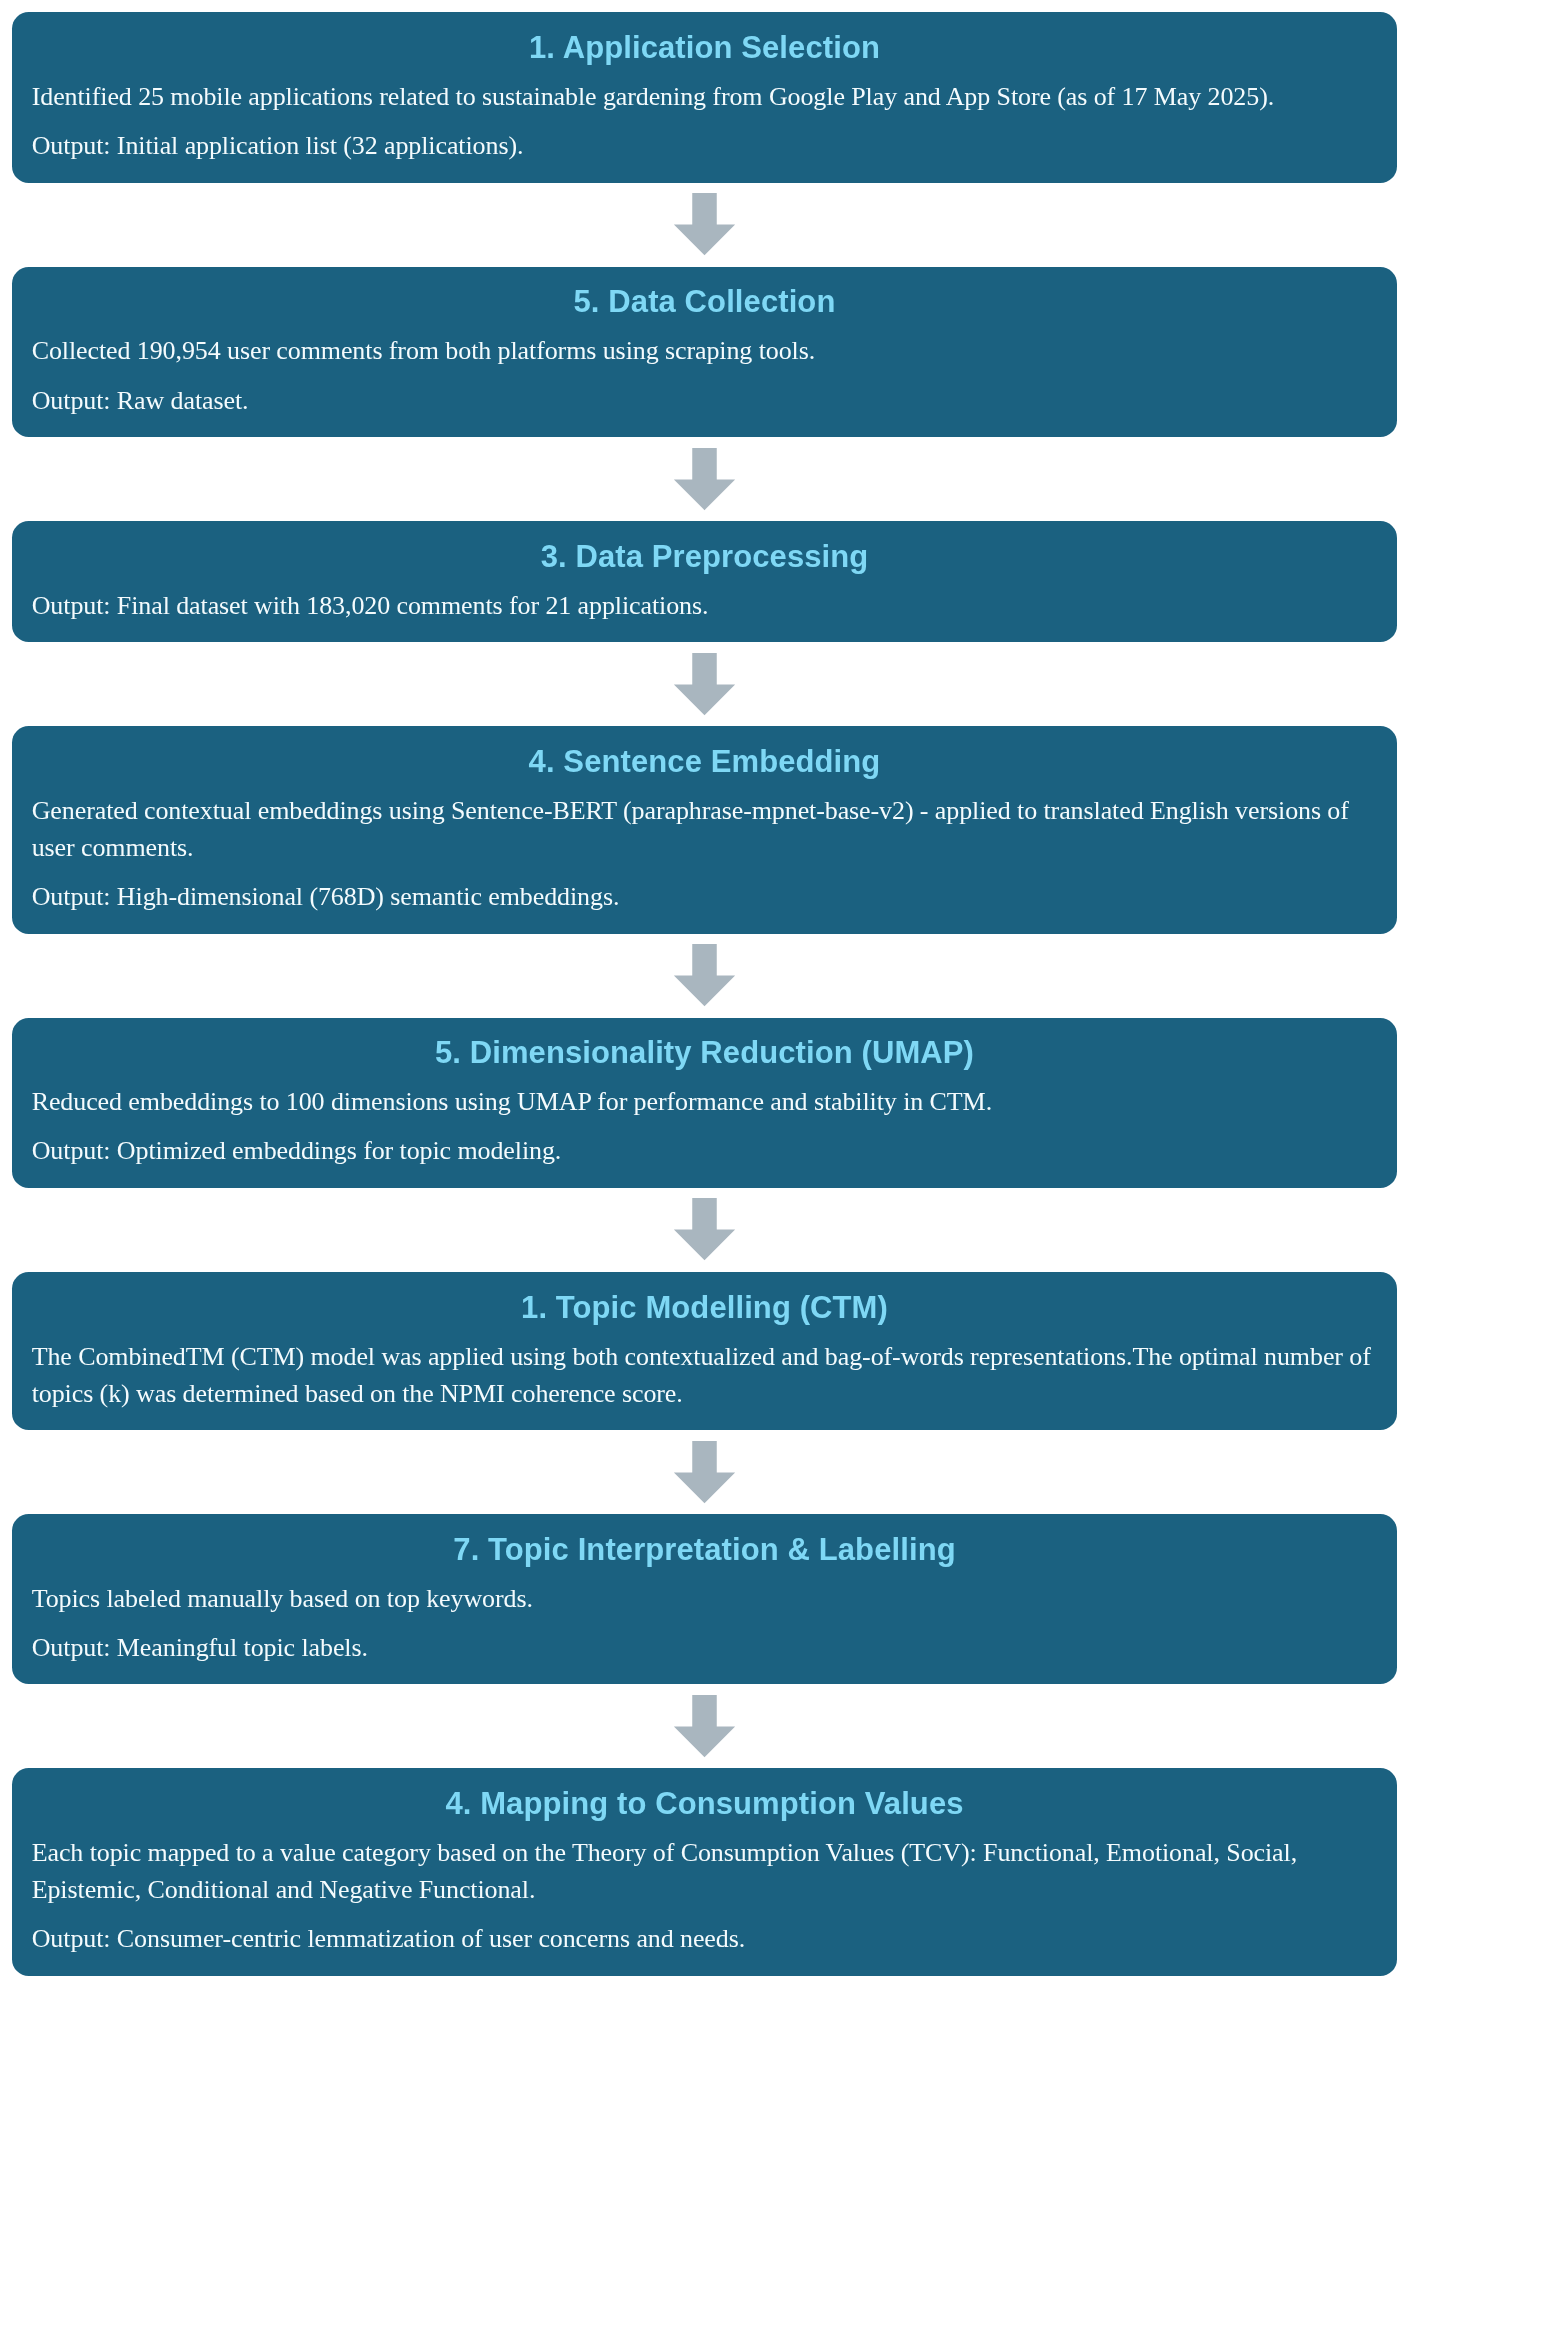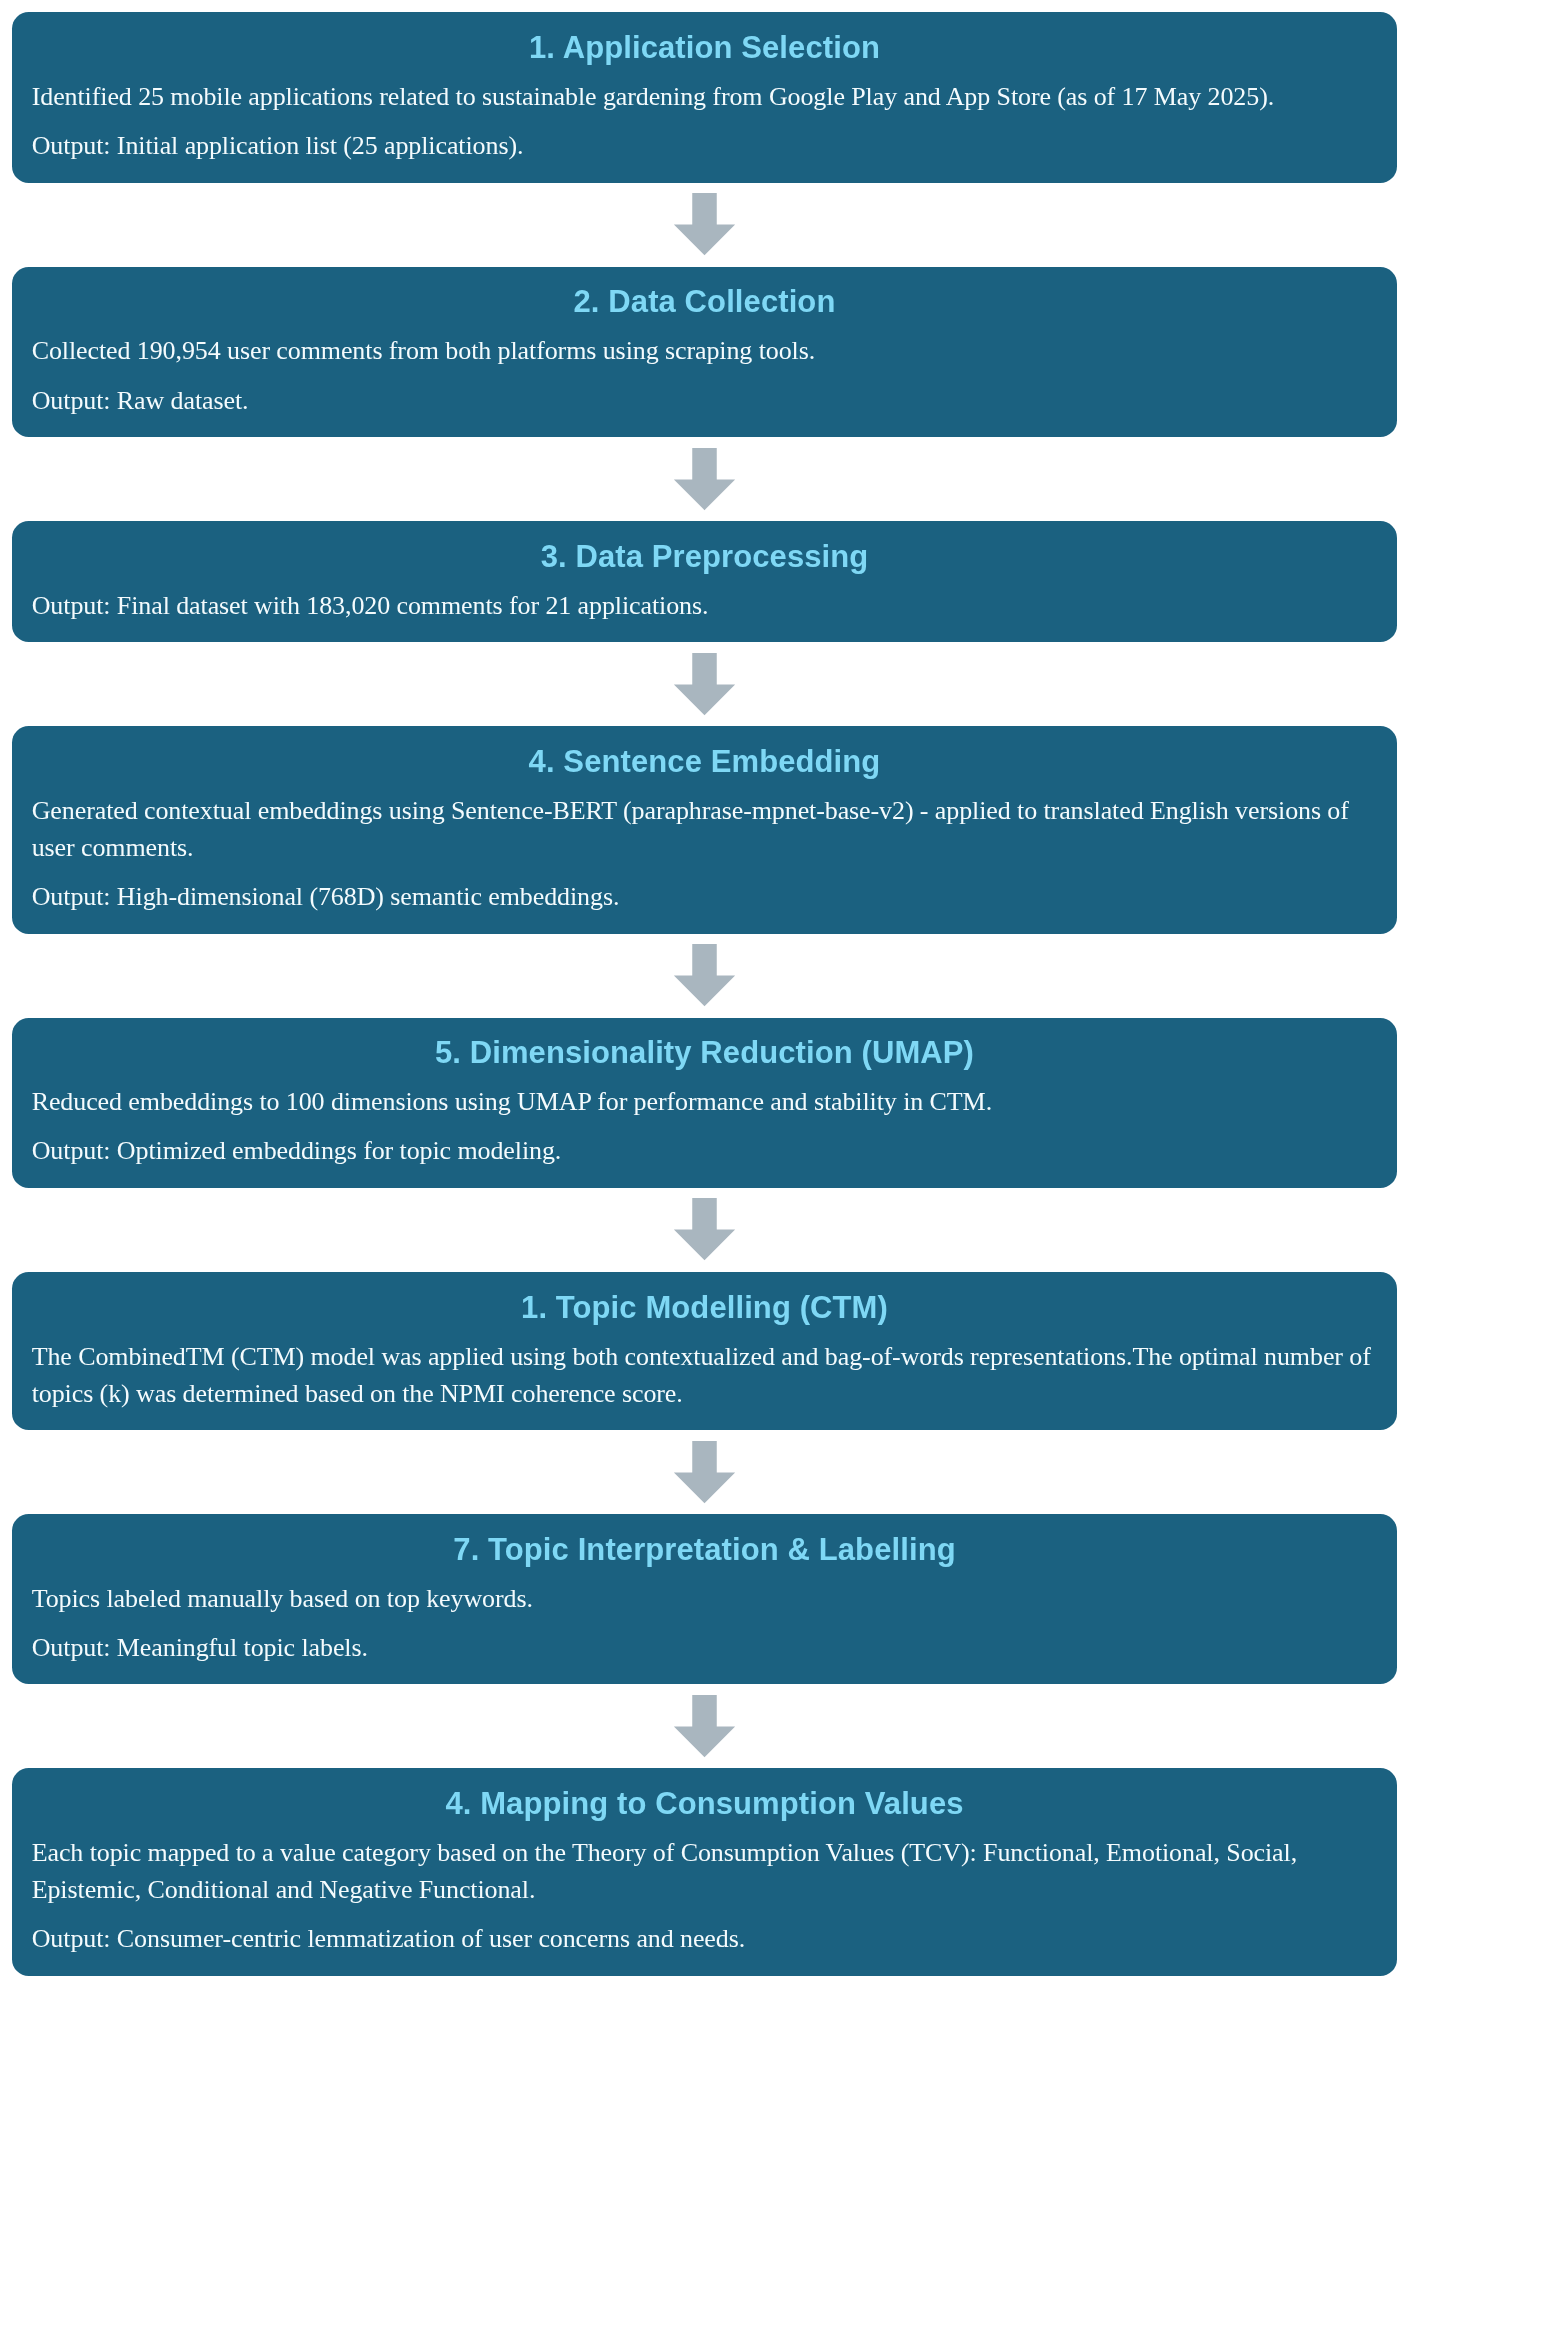--- a/index.html
+++ b/index.html
@@ -70,31 +70,31 @@
   }
 </style>
 </head>
 <body>
 
 <div class="flow">
 
   <div class="step-box">
     <span class="step-title">1. Application Selection</span>
     <span class="step-body">Identified 25 mobile applications related to sustainable gardening from Google Play and App Store (as of 17 May 2025).</span>
-    <span class="step-body">Output: Initial application list (25 applications).</span>
+    <span class="step-body">Output: Initial application list (32 applications).</span>
   </div>
 
   <div class="connector">
     <svg class="arrow-down" viewBox="0 0 78 72" aria-hidden="true">
       <polygon points="25,0 53,0 53,36 74,36 39,71 4,36 25,36" fill="#A9B6BF"></polygon>
     </svg>
   </div>
 
   <div class="step-box">
-    <span class="step-title">2. Data Collection</span>
+    <span class="step-title">5. Data Collection</span>
     <span class="step-body">Collected 190,954 user comments from both platforms using scraping tools.</span>
     <span class="step-body">Output: Raw dataset.</span>
   </div>
 
   <div class="connector">
     <svg class="arrow-down" viewBox="0 0 78 72" aria-hidden="true">
       <polygon points="25,0 53,0 53,36 74,36 39,71 4,36 25,36" fill="#A9B6BF"></polygon>
     </svg>
   </div>
 

